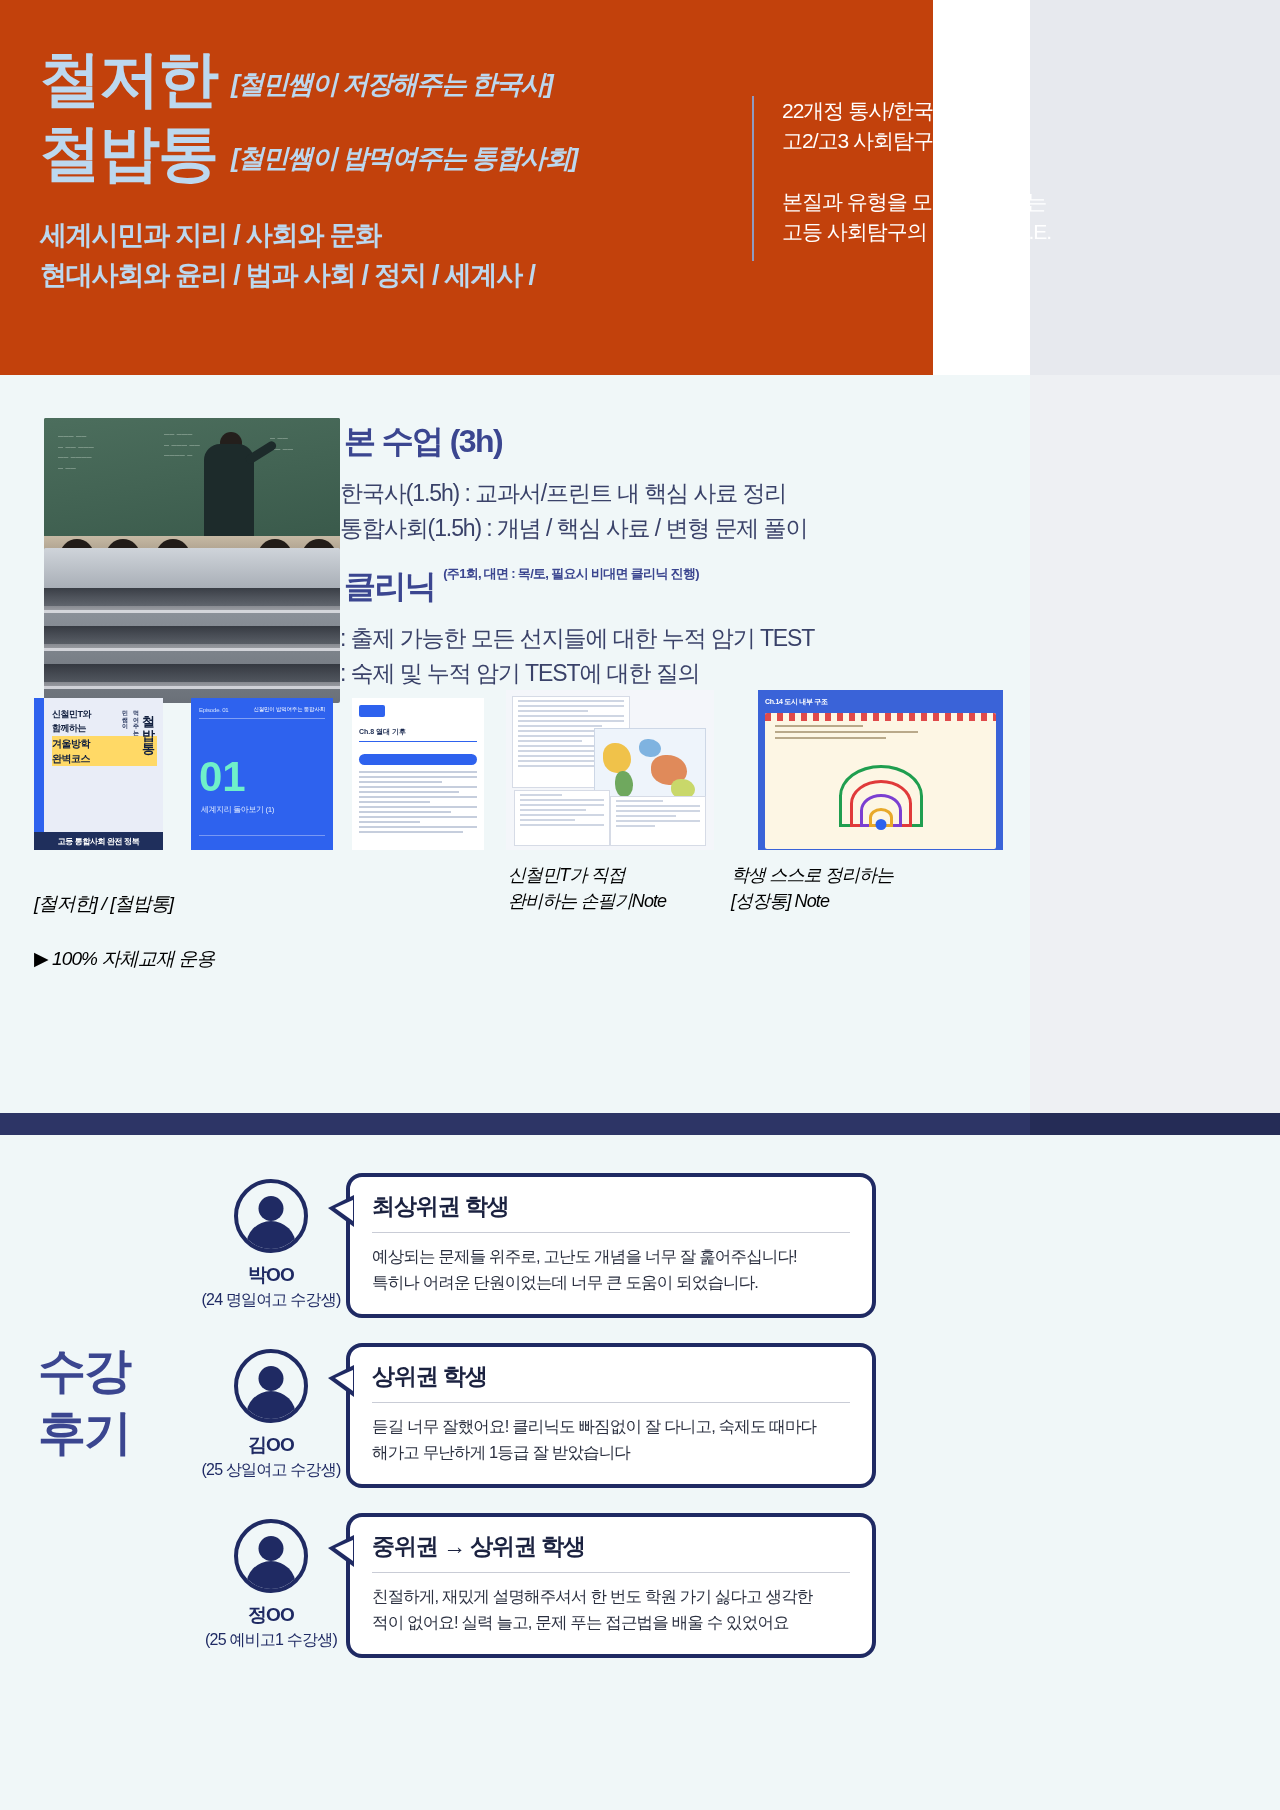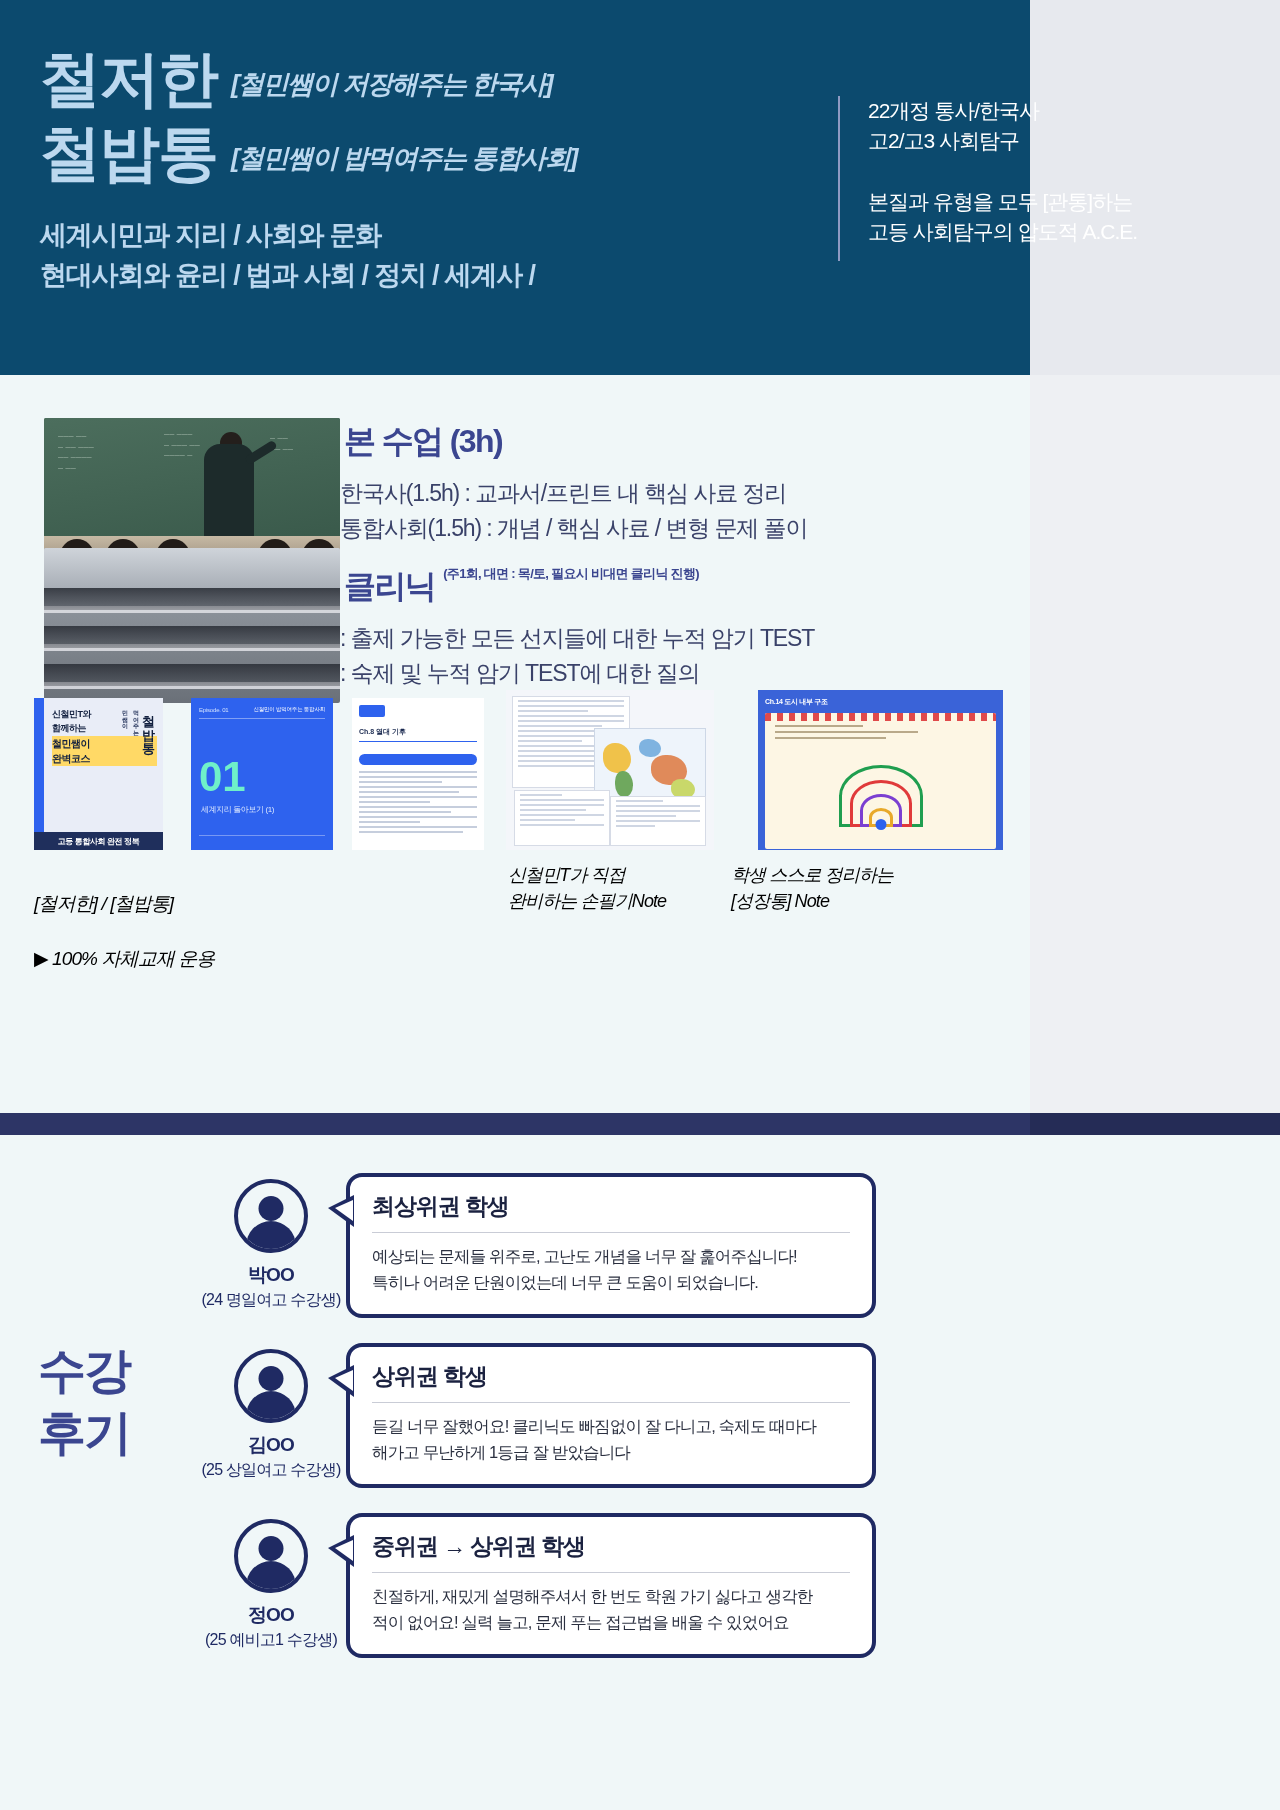--- a/index.html
+++ b/index.html
@@ -28,22 +28,22 @@
     position: absolute;
     left: 1030px; top: 0;
     width: 250px; height: 375px;
     background: #e7e9ee;
   }
 
   
   .header {
     position: absolute;
     left: 0; top: 0;
-    width: 1030px; height: 375px;
-    background: #0c4a6e;
+    width: 933px; height: 375px;
+    background: #c2410c;
   }
   .hdr-left { position: absolute; left: 40px; top: 48px; }
   .title-row { display: flex; align-items: flex-end; gap: 14px; }
   .title-row + .title-row { margin-top: 12px; }
   .title-main {
     font-size: 61px;
     font-weight: 800;
     color: #bcd8ef;
     letter-spacing: -2px;
     line-height: 1.02;
@@ -59,21 +59,21 @@
   .hdr-subjects {
     margin-top: 32px;
     font-size: 27px;
     font-weight: 800;
     color: #bcd8ef;
     letter-spacing: -1.2px;
     line-height: 1.45;
   }
   .hdr-right {
     position: absolute;
-    left: 838px; top: 96px;
+    left: 752px; top: 96px;
     padding-left: 28px;
     border-left: 2px solid #8f9ac2;
     min-height: 165px;
   }
   .hdr-right-line {
     font-size: 21px;
     color: #ffffff;
     letter-spacing: -1px;
     line-height: 1.45;
     white-space: nowrap;
@@ -437,21 +437,21 @@
     </div>
 
     <div class="thumbs">
 
       <div class="thumb t1">
         <div class="t1-inner">
           <div class="t1-spine"></div>
           <div class="t1-body">
             <div class="t1-l1">신철민T와</div>
             <div class="t1-l1">함께하는</div>
-            <div class="t1-l2 t1-hl">철민쌤이</div>
+            <div class="t1-l2 t1-hl">겨울방학</div>
             <div class="t1-l2 t1-hl">완벽코스</div>
             <div class="t1-vert">
               <span class="t1-vsm">민쌤이</span>
               <span class="t1-vsm">먹여주는</span>
               <span class="t1-vbig">철밥통</span>
             </div>
           </div>
           <div class="t1-foot">고등 통합사회 완전 정복</div>
         </div>
       </div>

